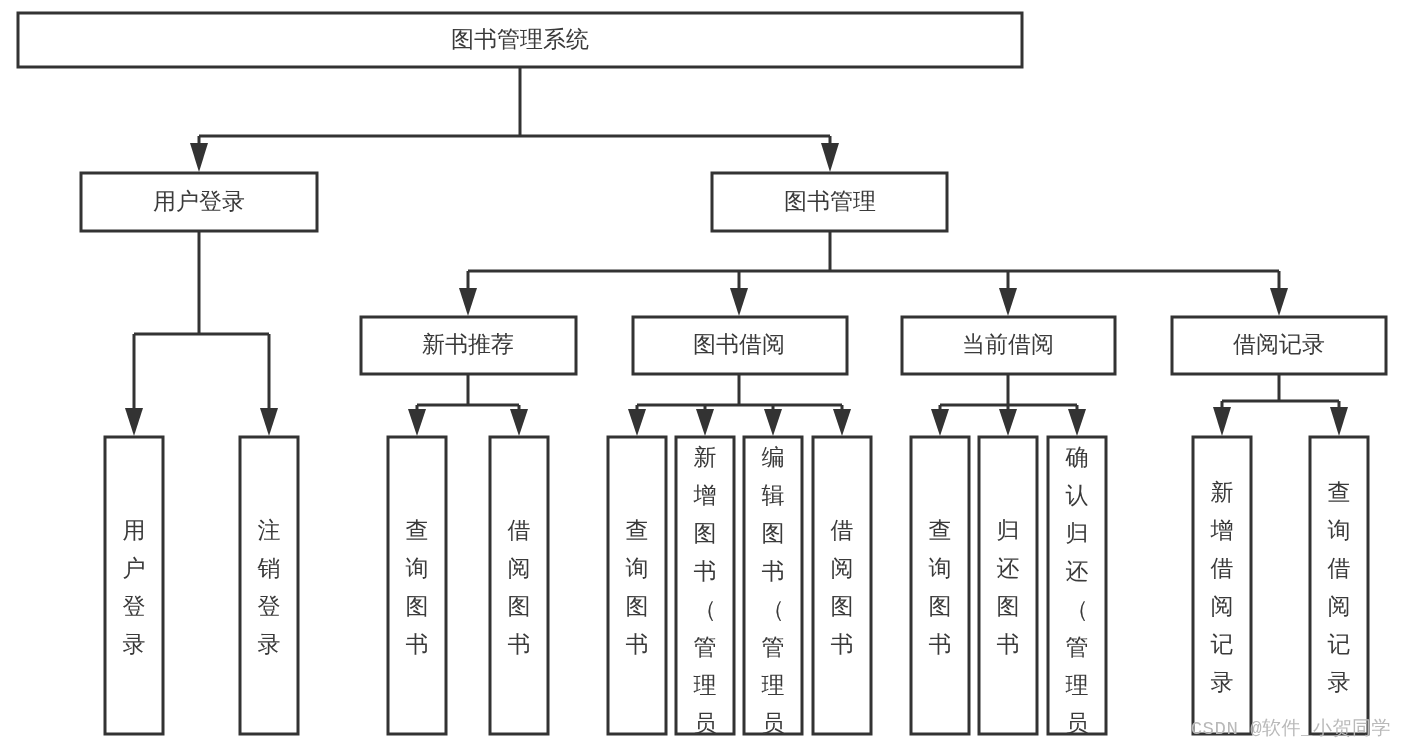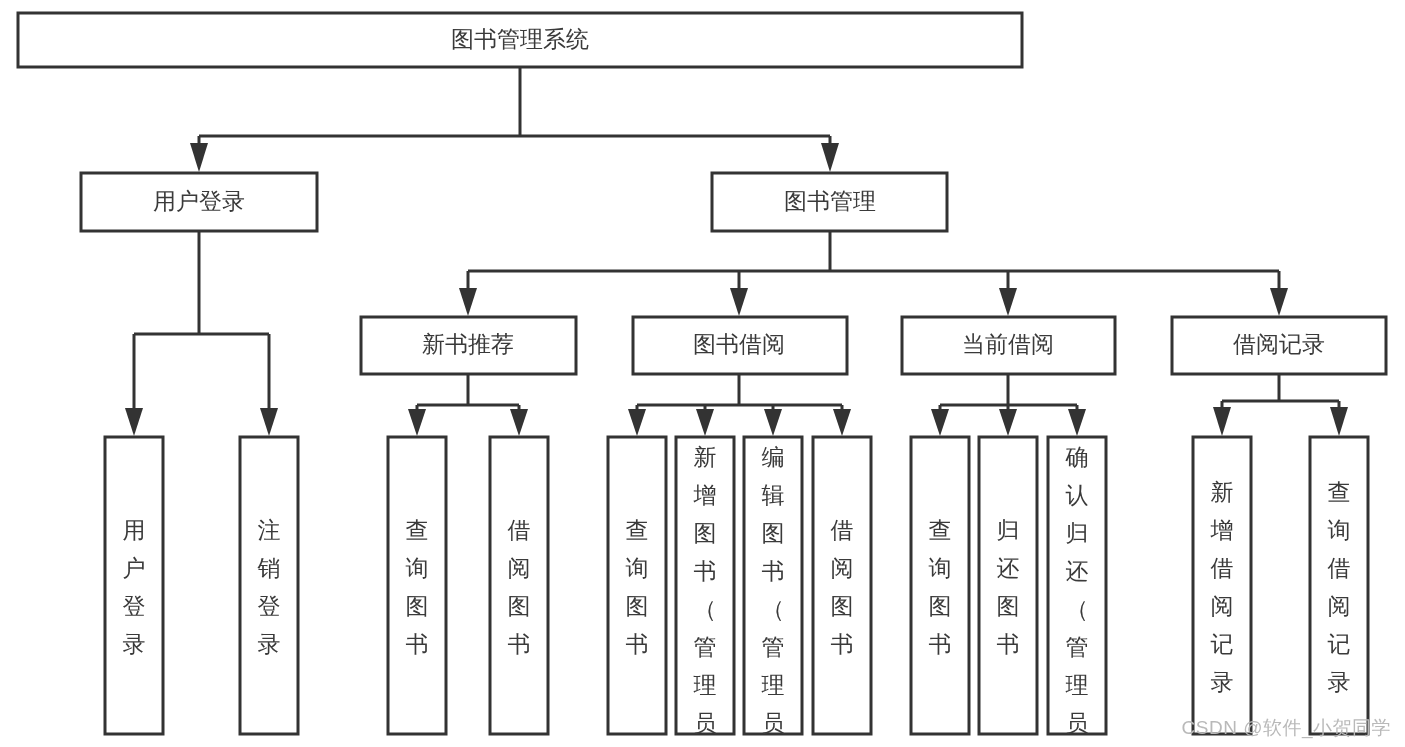--- a/index.html
+++ b/index.html
@@ -50,21 +50,21 @@
   .node-label-vertical {
     fill: #3a3a3a;
     font-family: "Liberation Sans", "DejaVu Sans", sans-serif;
     font-size: 23px;
     text-anchor: middle;
   }
   .watermark-text {
     position: absolute;
     right: 14px;
     bottom: 6px;
-    font-family: Liberation Sans, sans-serif;
+    font-family: Liberation Mono, monospace;
     font-size: 19px;
     color: #b9b9b9;
     white-space: nowrap;
     letter-spacing: 0.5px;
     pointer-events: none;
   }
 </style>
 </head>
 <body>
 

